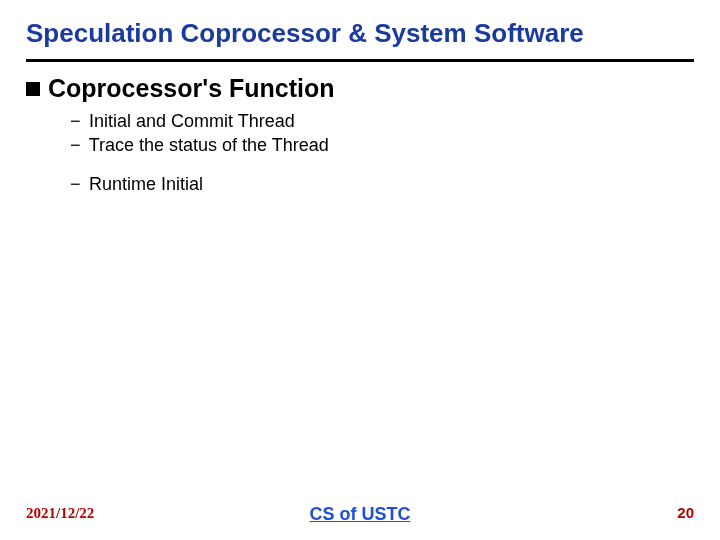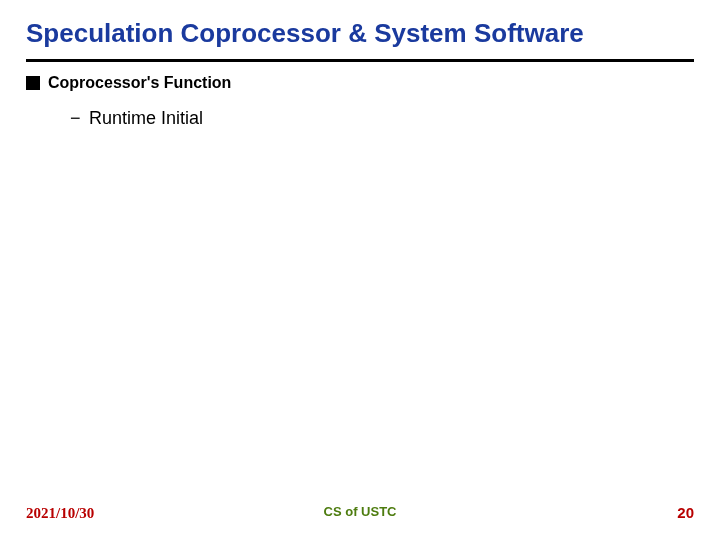--- a/index.html
+++ b/index.html
@@ -21,21 +21,21 @@
     height: 3px;
     background: #000;
     margin-bottom: 12px;
   }
   .section {
     margin-bottom: 14px;
   }
   .heading {
     display: flex;
     align-items: center;
-    font-size: 16px;
+    font-size: 25px;
     font-weight: bold;
     color: #000;
     margin-bottom: 6px;
   }
   .square {
     display: inline-block;
     width: 14px;
     height: 14px;
     background: #000;
     margin-right: 8px;
@@ -65,23 +65,24 @@
   .footer-left {
     font-family: "Times New Roman", Times, serif;
     font-size: 15px;
     font-weight: bold;
     color: #b80000;
   }
   .footer-center {
     position: absolute;
     left: 50%;
     transform: translateX(-50%);
-    font-size: 13px;
+    font-size: 18px;
     font-weight: bold;
-    color: #4d7c0f;
+    color: #1d4ed8;
+    text-decoration: underline;
   }
   .footer-right {
     margin-left: auto;
     font-size: 15px;
     font-weight: bold;
     color: #b80000;
     text-align: center;
   }
 </style>
 </head>
@@ -91,31 +92,39 @@
 
   <div class="title">Speculation Coprocessor &amp; System Software</div>
   <div class="hr"></div>
 
   <div class="section">
     <div class="heading">
       <span class="square"></span>
       <span>Coprocessor's Function</span>
     </div>
     <div class="items">
+      <div class="item">
+        <span class="dash">−</span>
+        <span>Initial and Commit Thread</span>
+      </div>
+      <div class="item">
+        <span class="dash">−</span>
+        <span>Trace the status of the Thread</span>
+      </div>
     </div>
   </div>
 
   <div class="section">
     <div class="items">
       <div class="item">
         <span class="dash">−</span>
         <span>Runtime Initial</span>
       </div>
     </div>
   </div>
 
   <div class="footer">
-    <div class="footer-left">2021/10/30</div>
+    <div class="footer-left">2021/12/22</div>
     <div class="footer-center">CS of USTC</div>
     <div class="footer-right">20</div>
   </div>
 
 </div>
 
 </body></html>

